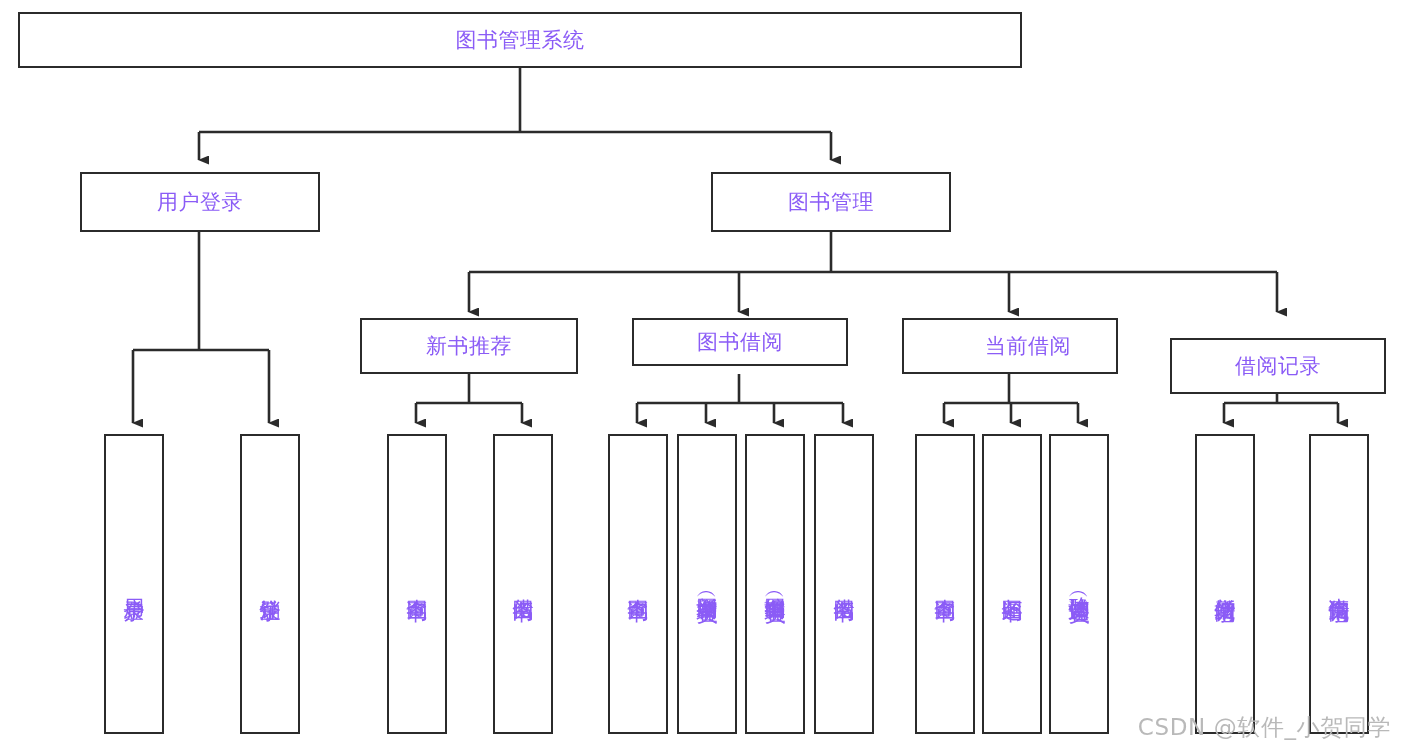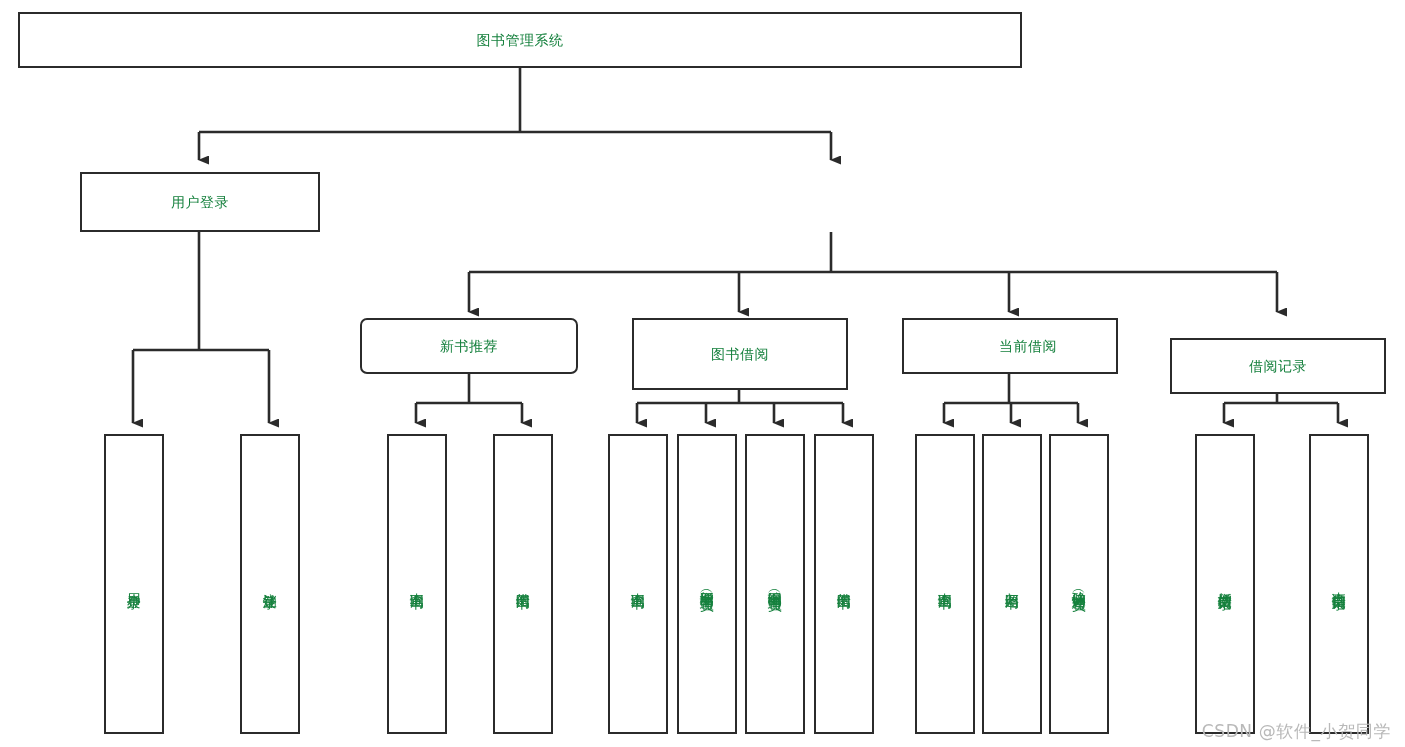--- a/index.html
+++ b/index.html
@@ -28,22 +28,22 @@
     position: absolute;
     box-sizing: border-box;
     border: 2px solid #2b2b2b;
     background: #ffffff;
     display: flex;
     align-items: center;
     justify-content: center;
     overflow: hidden;
   }
   .node-label {
-    color: #15803d;
-    font-size: 14px;
+    color: #8b5cf6;
+    font-size: 21px;
     line-height: 1.18;
     letter-spacing: 0.5px;
     white-space: nowrap;
     text-align: center;
   }
   .node-box.vertical .node-label {
     writing-mode: vertical-rl;
     text-orientation: upright;
     white-space: normal;
     max-height: 290px;
@@ -52,21 +52,21 @@
   }
   .node-box.vertical {
     align-items: center;
     justify-content: center;
   }
   .watermark {
     position: absolute;
     right: 14px;
     bottom: 4px;
     color: #b9b9b9;
-    font-size: 17px;
+    font-size: 23px;
     letter-spacing: 0.6px;
     white-space: nowrap;
     user-select: none;
   }
 </style>
 </head>
 <body>
 
 <div id="canvas">
 
@@ -124,26 +124,29 @@
   </svg>
 
   <div class="node-box" style="left:18px; top:12px; width:1004px; height:56px;">
     <span class="node-label">图书管理系统</span>
   </div>
 
   <div class="node-box" style="left:80px; top:172px; width:240px; height:60px;">
     <span class="node-label">用户登录</span>
   </div>
 
-
-  <div class="node-box" style="left:360px; top:318px; width:218px; height:56px;border-radius:7px;">
+  <div class="node-box" style="left:711px; top:172px; width:240px; height:60px;">
+    <span class="node-label">图书管理</span>
+  </div>
+
+  <div class="node-box" style="left:360px; top:318px; width:218px; height:56px;">
     <span class="node-label">新书推荐</span>
   </div>
 
-  <div class="node-box" style="left:632px; top:318px; width:216px; height:72px;">
+  <div class="node-box" style="left:632px; top:318px; width:216px; height:48px;">
     <span class="node-label">图书借阅</span>
   </div>
 
   <div class="node-box" style="left:902px; top:318px; width:216px; height:56px;padding-left:36px;">
     <span class="node-label">当前借阅</span>
   </div>
 
   <div class="node-box" style="left:1170px; top:318px; width:216px; height:56px;margin-top:20px;">
     <span class="node-label">借阅记录</span>
   </div>

